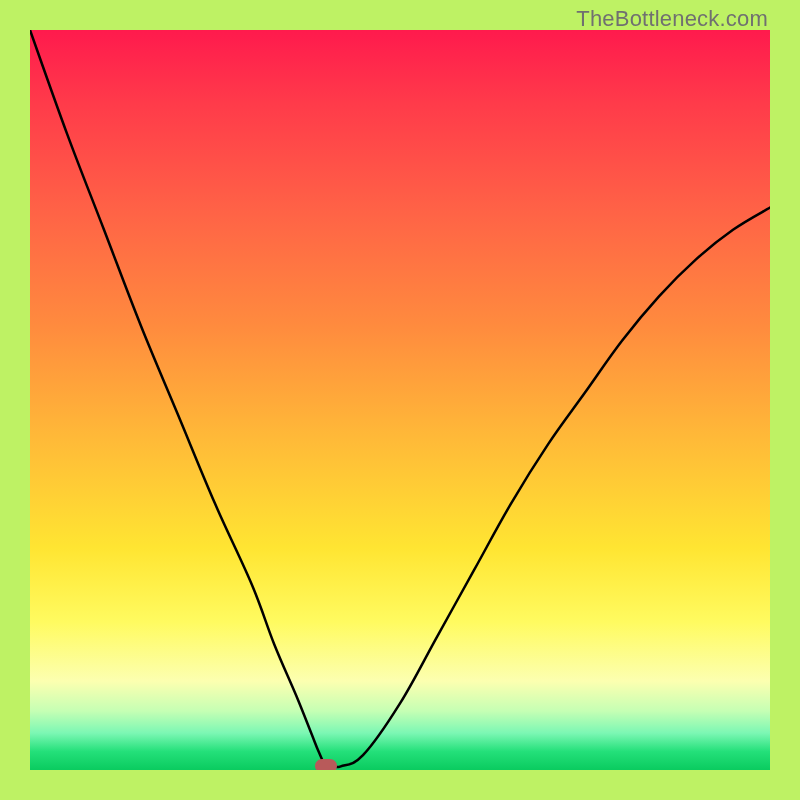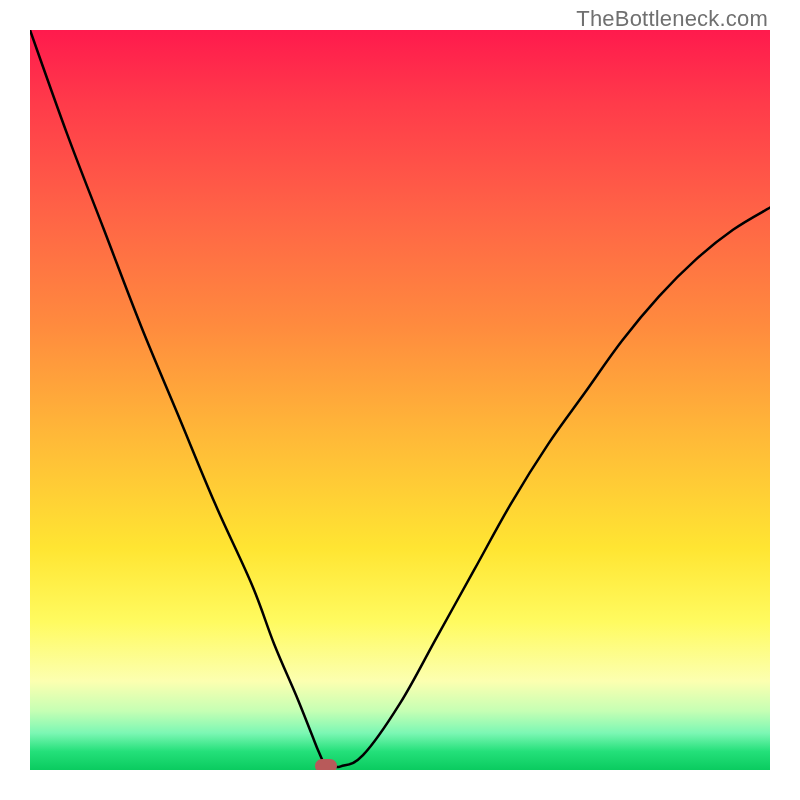--- a/index.html
+++ b/index.html
@@ -7,21 +7,21 @@
     padding: 0;
     width: 800px;
     height: 800px;
     background: #000;
     overflow: hidden;
     font-family: Arial, Helvetica, sans-serif;
   }
   .frame {
     position: absolute;
     inset: 0;
-    background: #ffffff;
+    background: #bef264;
   }
   .plot-area {
     position: absolute;
     left: 30px;
     top: 30px;
     width: 740px;
     height: 740px;
     overflow: hidden;
   }
   .gradient-bg {

